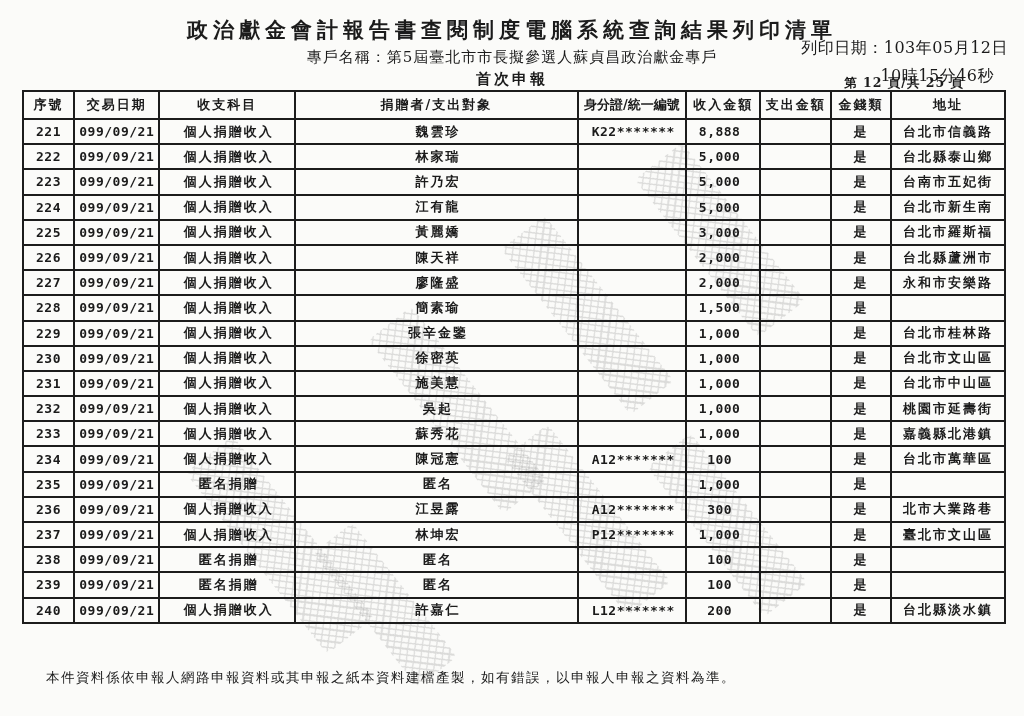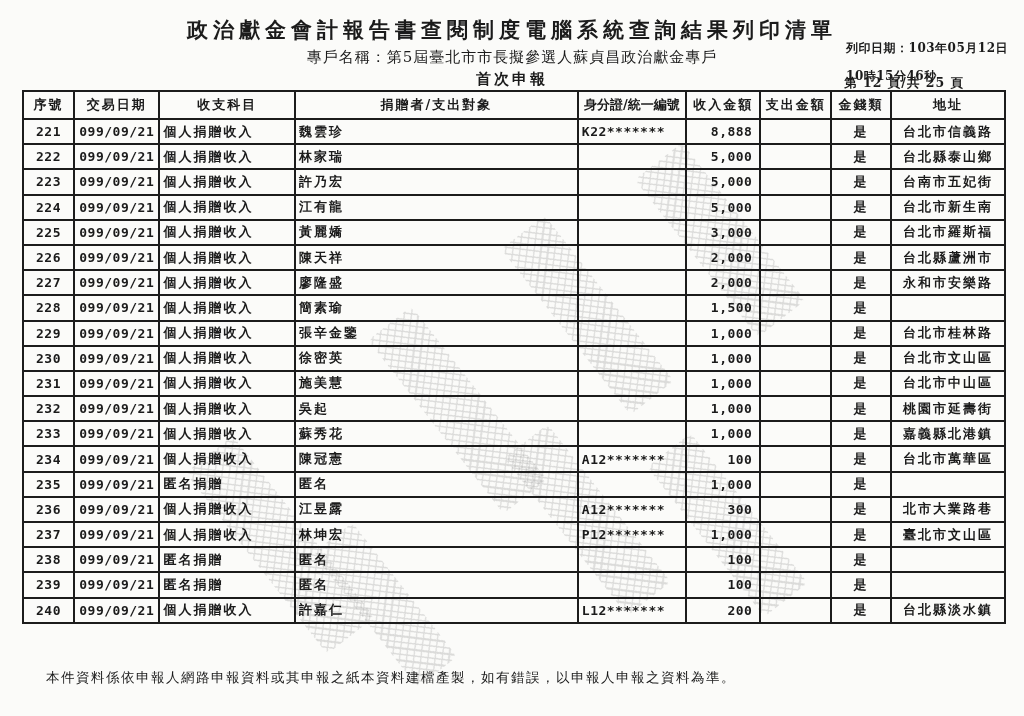--- a/index.html
+++ b/index.html
@@ -31,23 +31,23 @@
     margin-top: 3px;
     text-align: center;
     font-size: 15px;
     font-weight: bold;
     letter-spacing: 3px;
   }
   .print-info {
     position: absolute;
     top: 40px;
     right: 16px;
-    text-align: left;
-    font-size: 12px;
-    font-weight: bold;
+    text-align: right;
+    font-size: 16px;
+    font-weight: normal;
     line-height: 16px;
     letter-spacing: 0.5px;
   }
   .print-info .time { padding-right: 14px; margin-top: 12px; }
   .page-info {
     position: absolute;
     top: 75px;
     right: 60px;
     font-size: 12.5px;
     font-weight: bold;
@@ -78,22 +78,22 @@
     text-align: center;
   }
   table.report th.tight { letter-spacing: 0; margin-top: 19px; }
   table.report td {
     height: 25.2px;
     font-size: 13px;
   }
   td.cjk { letter-spacing: 2px; }
   td.num { font-family: "DejaVu Sans Mono", "Liberation Mono", monospace; font-size: 12.5px; letter-spacing: 0.5px; }
   td.c-center { text-align: center; }
-  td.c-left   { text-align: left;  padding-left: 3px; }
-  td.c-right  { text-align: right; padding-right: 7px; }
+  td.c-left   { text-align: center;  padding-left: 3px; }
+  td.c-right  { text-align: center; padding-right: 7px; }
 
   
   .footer-note {
     position: absolute;
     top: 669px;
     left: 46px;
     font-size: 13.5px;
     font-weight: normal;
     letter-spacing: 1.5px;
     text-align: right;

